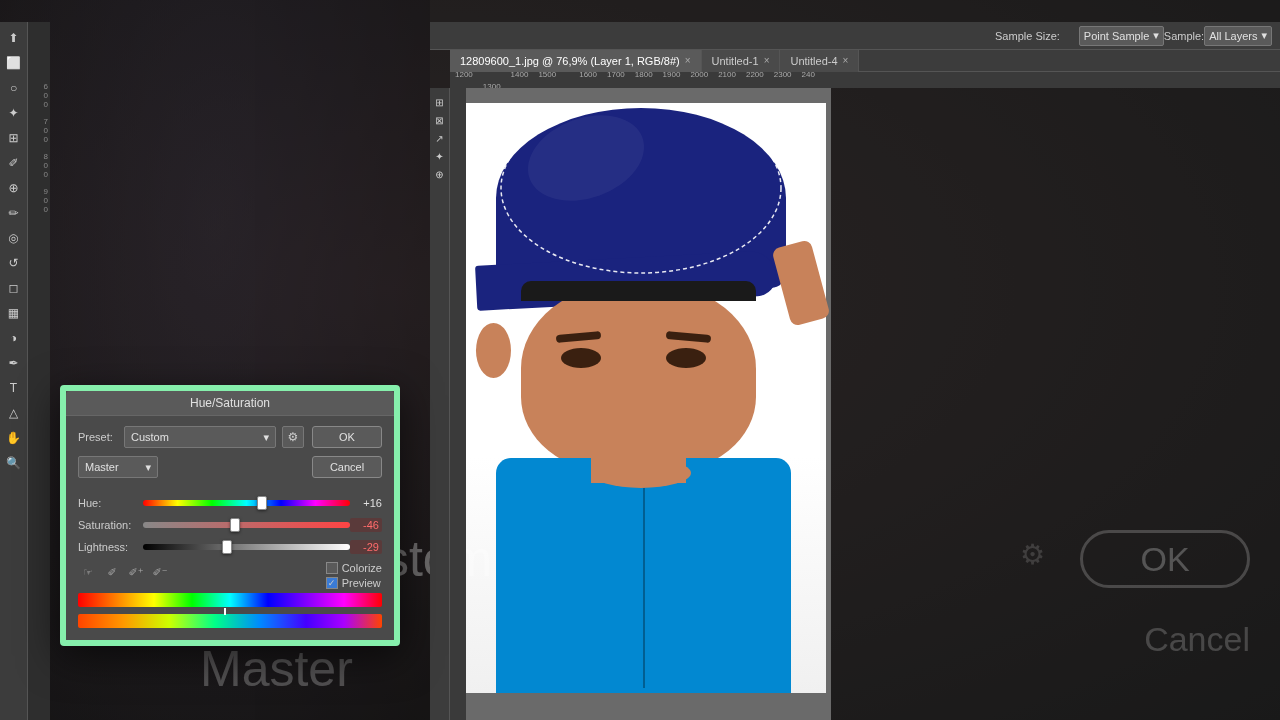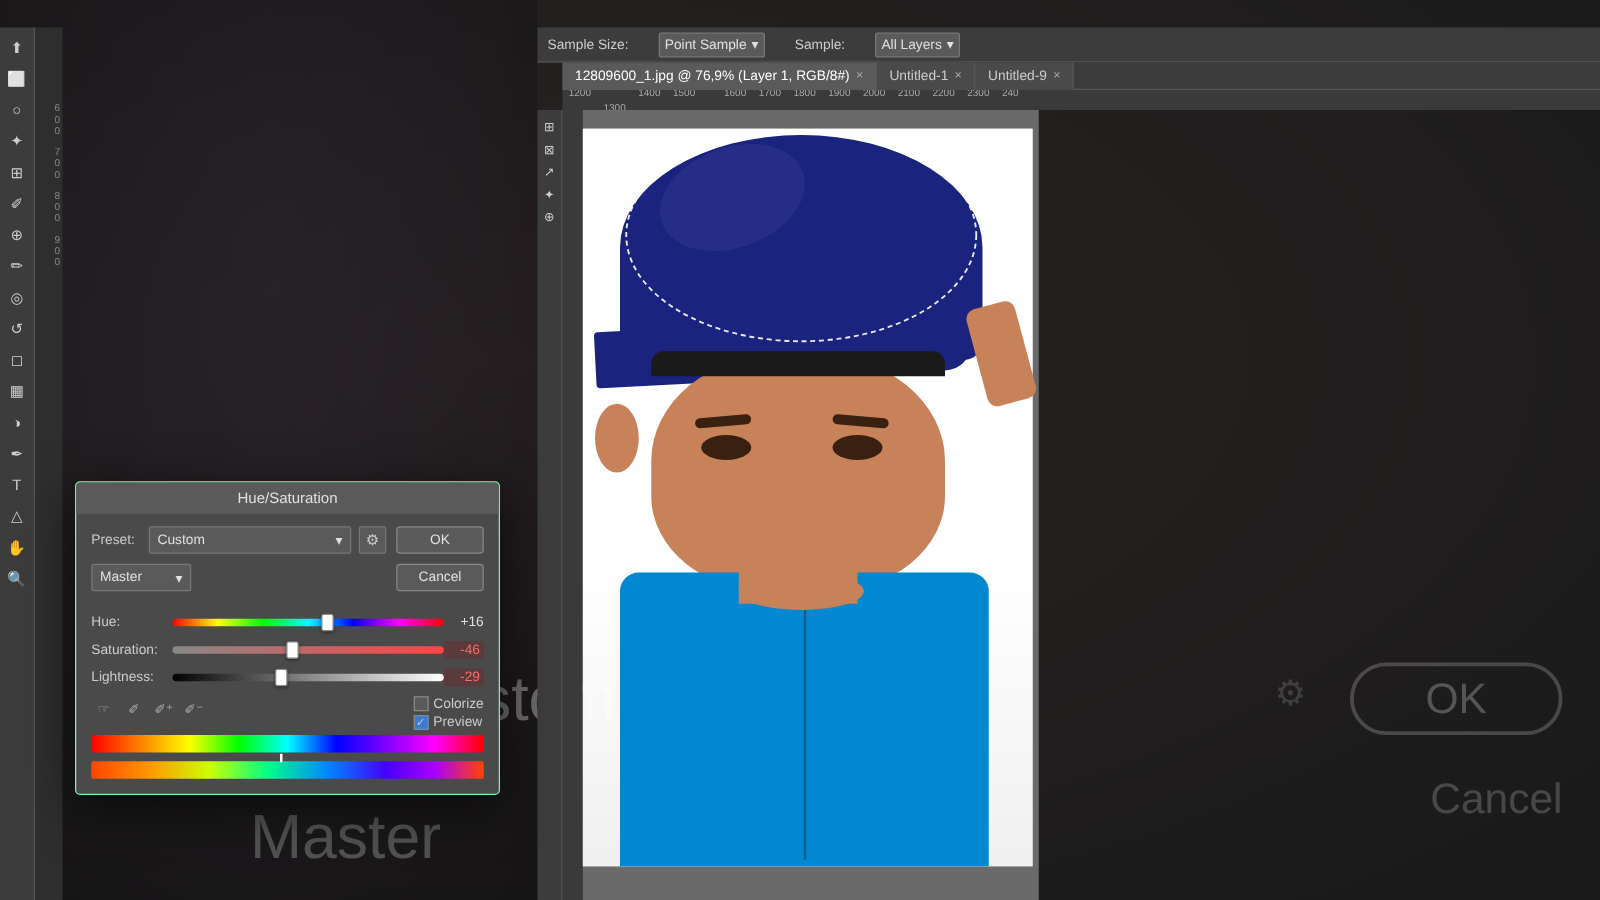--- a/index.html
+++ b/index.html
@@ -64,21 +64,21 @@
       font-size: 10px;
       color: #aaa;
     }
 
     .hue-sat-dialog {
       position: absolute;
       top: 385px;
       left: 60px;
       width: 340px;
       background: #4a4a4a;
-      border: 1px solid #86efac;
+      border: 6px solid #86efac;
       border-radius: 4px;
       box-shadow: 0 10px 40px rgba(0,0,0,0.6);
       pointer-events: all;
       z-index: 200;
     }
 
     .dialog-titlebar {
       background: #5a5a5a;
       border-bottom: 1px solid #666;
       padding: 5px 10px;
@@ -357,21 +357,22 @@
       top: 22px;
       left: 430px;
       right: 0;
       height: 28px;
       background: #3c3c3c;
       border-bottom: 1px solid #555;
       z-index: 5;
       display: flex;
       align-items: center;
       padding: 0 8px;
-      gap: 24px;
+      gap: 0;
+      justify-content: flex-end;
     }
 
     .options-label {
       font-size: 11px;
       color: #ccc;
     }
 
     .options-select {
       height: 20px;
       background: #5a5a5a;
@@ -498,42 +499,42 @@
   </div>
   <div class="num-group">
     <span>9</span>
       <span>0</span>
       <span>0</span>
   </div>
 </div>
 
 <div class="ps-options-bar">
   <span class="options-label">Sample Size:</span>
-  <div class="options-select" style="display:flex;align-items:center;gap:4px;">
+  <div class="options-select" style="display:flex;align-items:center;gap:4px;margin-left:19px;">
     <span>Point Sample</span>
     <span>▾</span>
   </div>
   <span class="options-label">Sample:</span>
   <div class="options-select" style="display:flex;align-items:center;gap:4px;">
     <span>All Layers</span>
     <span>▾</span>
   </div>
 </div>
 
 <div style="position:absolute;top:50px;left:450px;right:0;height:22px;background:#3c3c3c;z-index:5;display:flex;align-items:center;border-bottom:1px solid #555;">
   <div class="ps-tab active">
     <span>12809600_1.jpg @ 76,9% (Layer 1, RGB/8#)</span>
     <span class="ps-tab-close">×</span>
   </div>
   <div class="ps-tab">
     <span>Untitled-1</span>
     <span class="ps-tab-close">×</span>
   </div>
   <div class="ps-tab">
-    <span>Untitled-9</span>
+    <span>Untitled-4</span>
     <span class="ps-tab-close">×</span>
   </div>
 </div>
 
 <div style="position:absolute;top:72px;left:450px;right:0;height:16px;background:#3a3a3a;z-index:5;overflow:hidden;display:flex;align-items:center;">
   <div style="display:flex;gap:0;padding-left:5px;">
     <span style="font-size:8px;color:#aaa;margin-right:10px;">1200</span>
     <span style="font-size:8px;color:#aaa;margin-right:10px;margin-top:12px;">1300</span>
     <span style="font-size:8px;color:#aaa;margin-right:10px;">1400</span>
     <span style="font-size:8px;color:#aaa;margin-right:23px;">1500</span>

